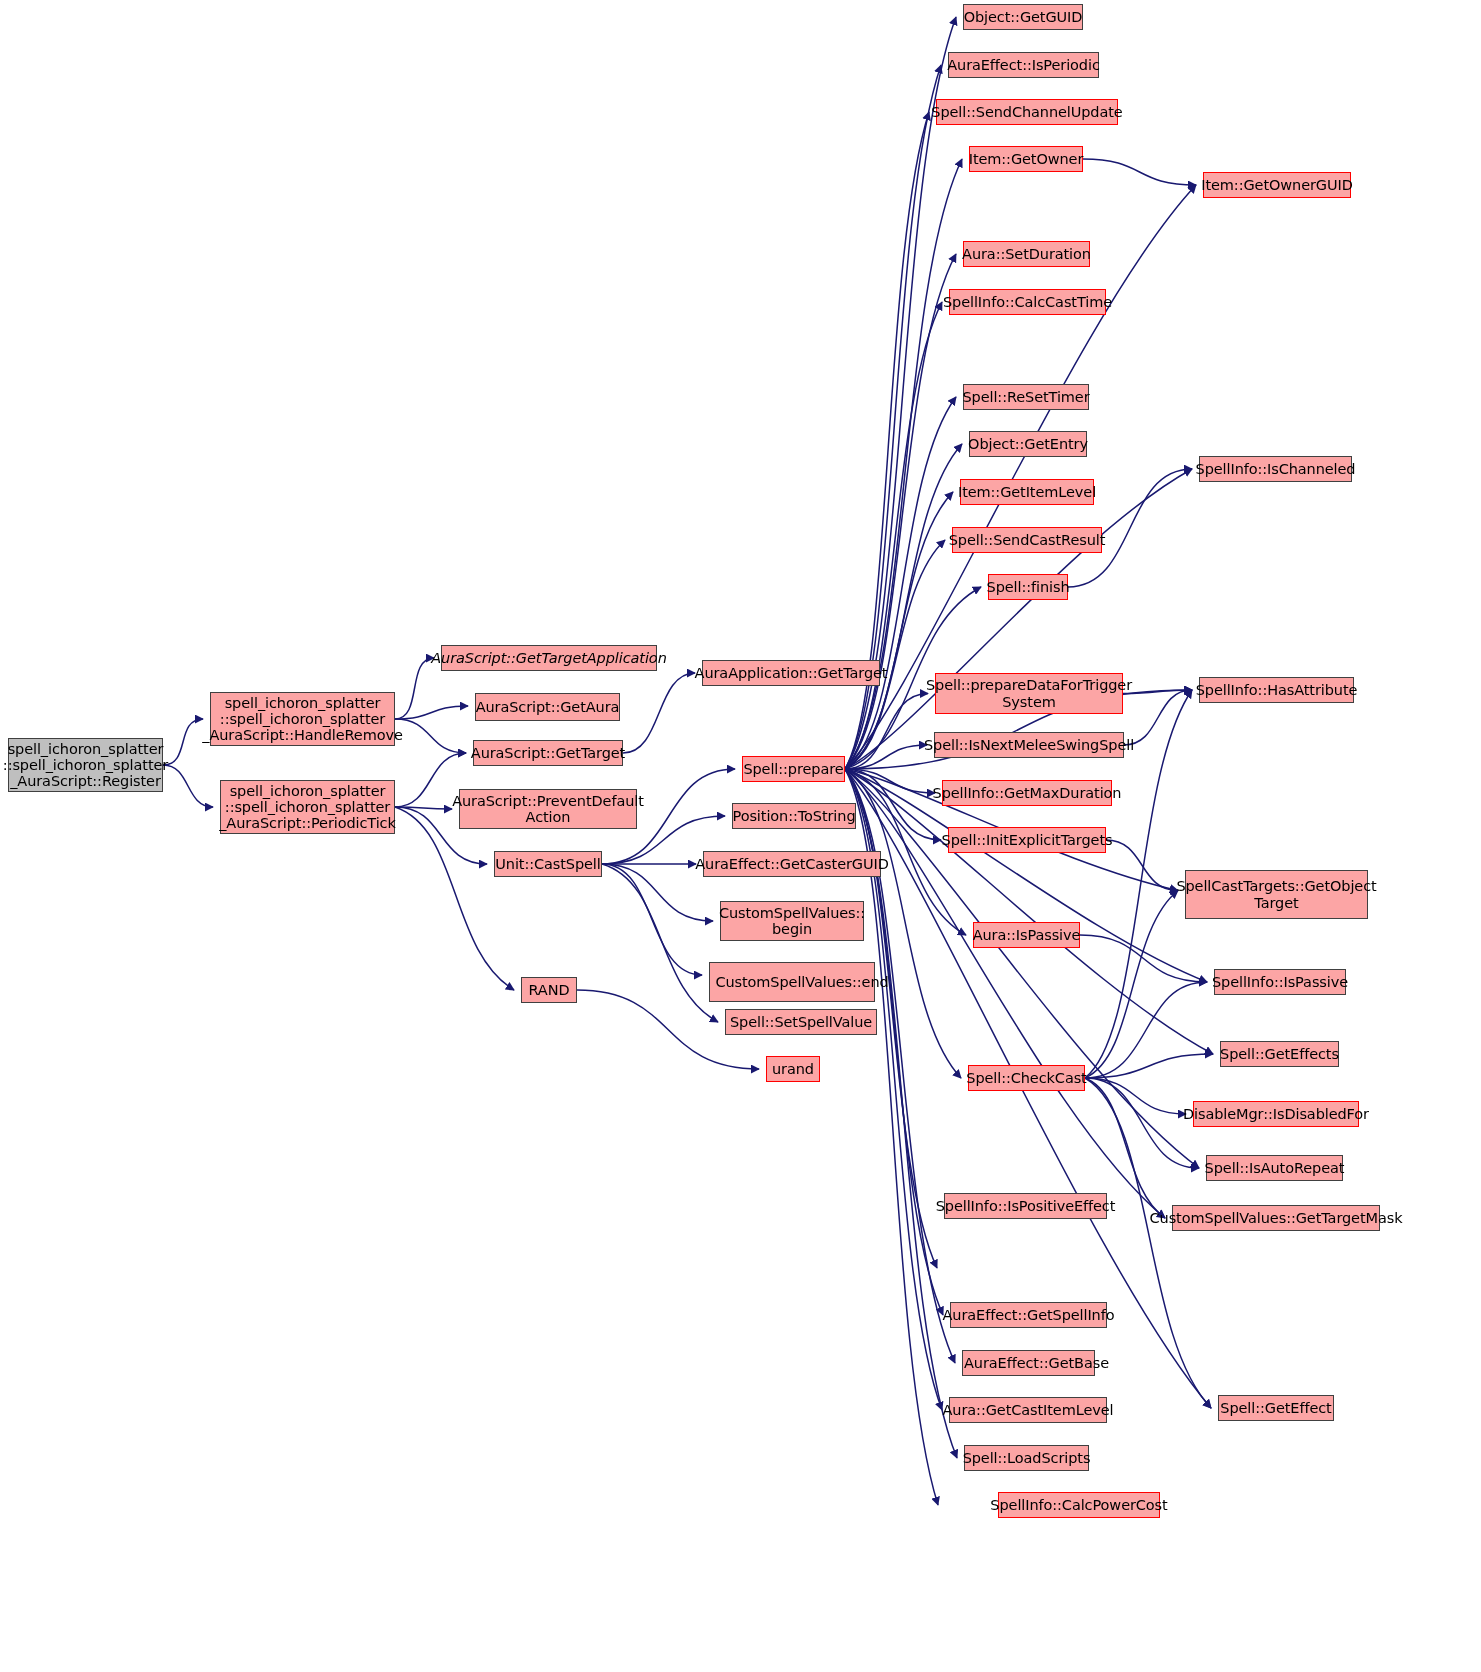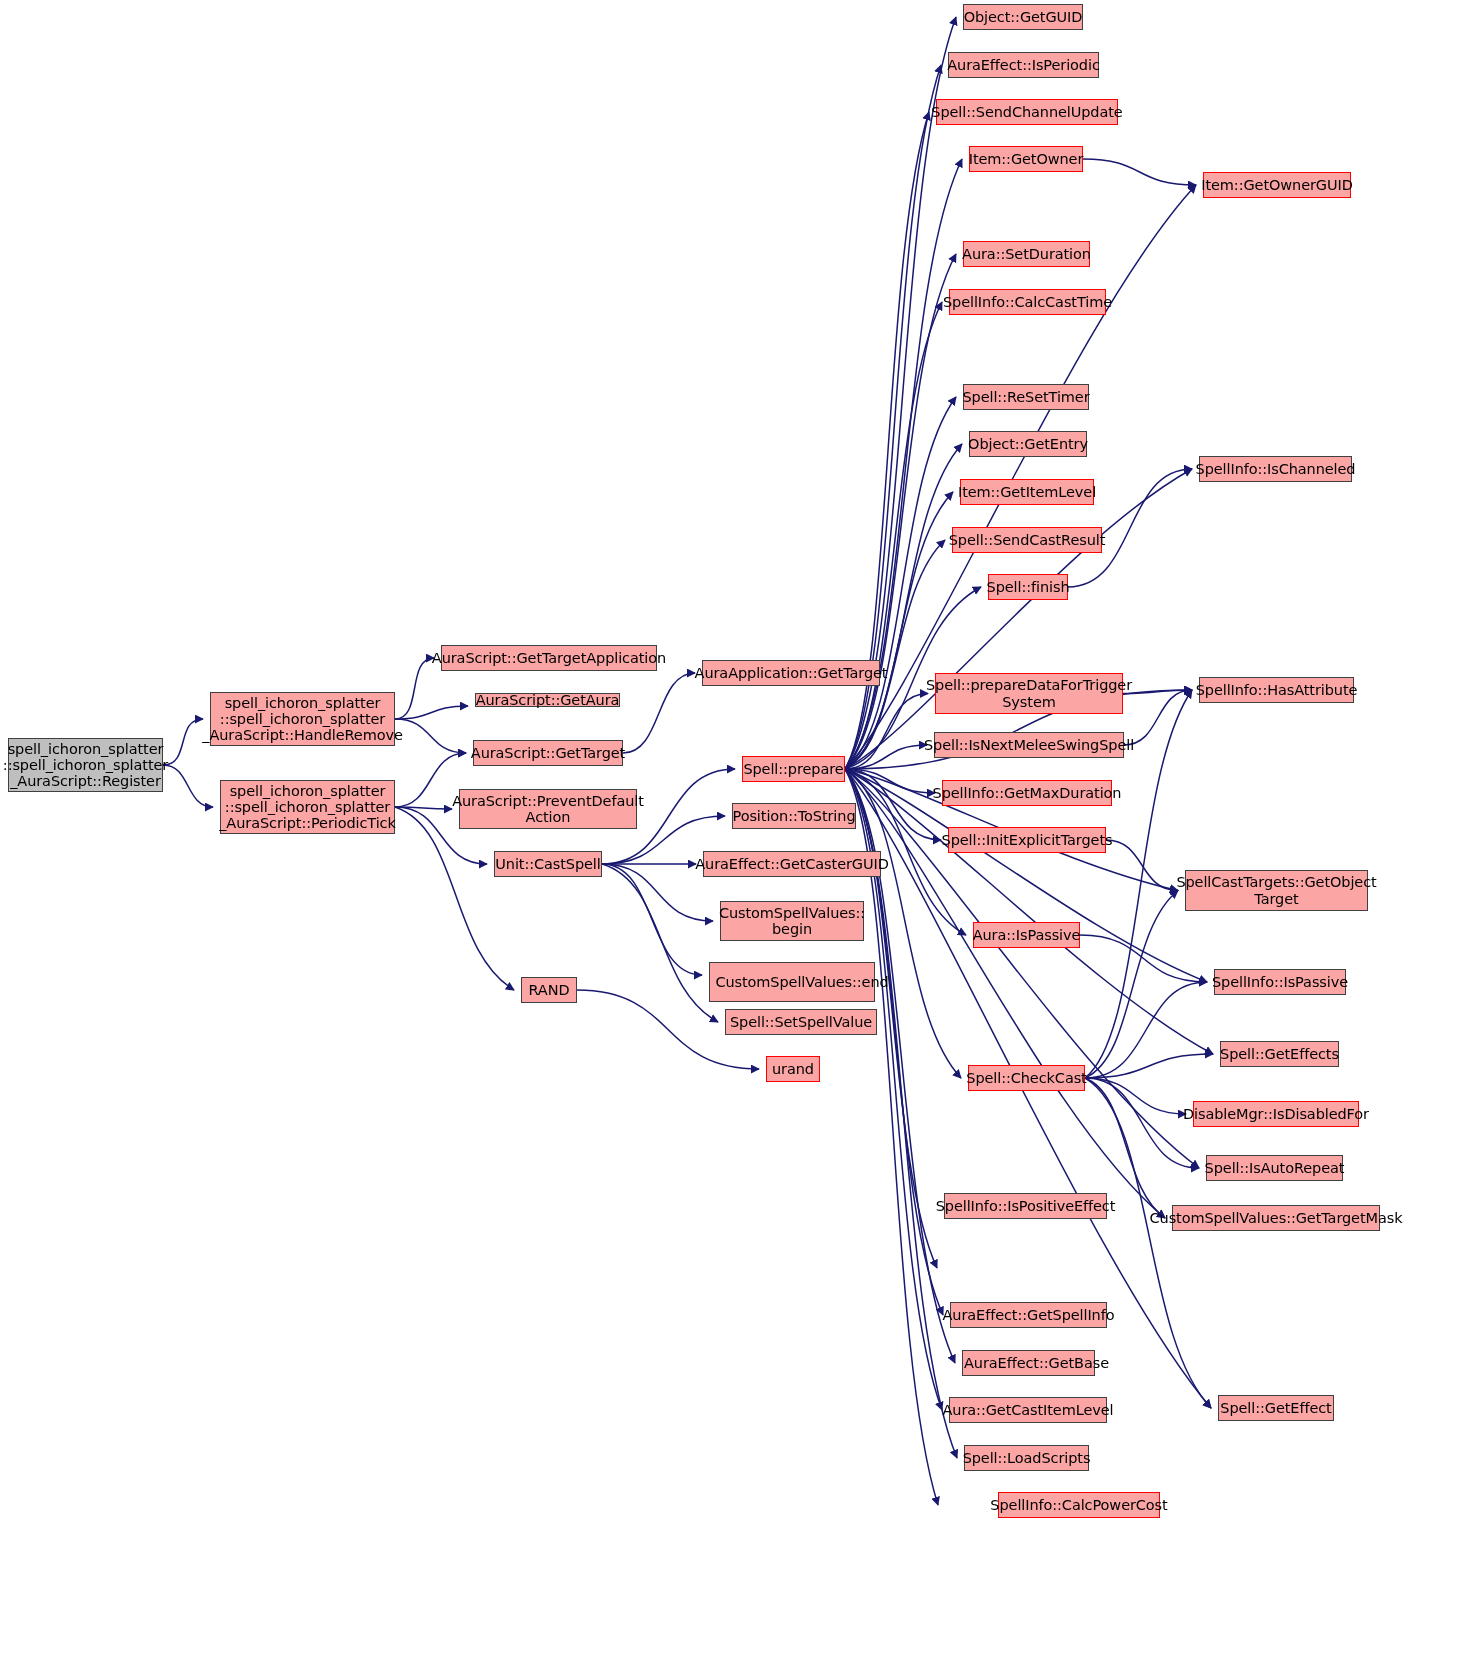--- a/index.html
+++ b/index.html
@@ -127,22 +127,22 @@
   <div id="nodes-g">
       <div class="node root" style="left: 8px; top: 738px; width: 155px; height: 54px;">spell_ichoron_splatter
 ::spell_ichoron_splatter
 _AuraScript::Register</div>
       <div class="node" style="left: 210px; top: 692px; width: 185px; height: 54px;">spell_ichoron_splatter
 ::spell_ichoron_splatter
 _AuraScript::HandleRemove</div>
       <div class="node" style="left: 220px; top: 780px; width: 175px; height: 54px;">spell_ichoron_splatter
 ::spell_ichoron_splatter
 _AuraScript::PeriodicTick</div>
-      <div class="node" style="left: 441px; top: 645px; width: 216px; height: 26px;">AuraScript::GetTargetApplication</div>
-      <div class="node" style="left: 475px; top: 693px; width: 145px; height: 14px;">AuraScript::GetAura</div>
+      <div class="node" style="left: 441px; top: 645px; width: 216px; height: 26px; font-style: italic;">AuraScript::GetTargetApplication</div>
+      <div class="node" style="left: 475px; top: 693px; width: 145px; height: 28px;">AuraScript::GetAura</div>
       <div class="node" style="left: 473px; top: 740px; width: 150px; height: 26px;">AuraScript::GetTarget</div>
       <div class="node" style="left: 459px; top: 789px; width: 178px; height: 40px;">AuraScript::PreventDefault
 Action</div>
       <div class="node" style="left: 494px; top: 851px; width: 108px; height: 26px;">Unit::CastSpell</div>
       <div class="node" style="left: 521px; top: 977px; width: 56px; height: 26px;">RAND</div>
       <div class="node" style="left: 702px; top: 660px; width: 178px; height: 26px;">AuraApplication::GetTarget</div>
       <div class="node red" style="left: 742px; top: 756px; width: 103px; height: 26px;">Spell::prepare</div>
       <div class="node" style="left: 732px; top: 803px; width: 124px; height: 26px;">Position::ToString</div>
       <div class="node" style="left: 703px; top: 851px; width: 178px; height: 26px;">AuraEffect::GetCasterGUID</div>
       <div class="node" style="left: 720px; top: 901px; width: 144px; height: 40px;">CustomSpellValues::
@@ -170,21 +170,21 @@
       <div class="node red" style="left: 968px; top: 1065px; width: 117px; height: 26px;">Spell::CheckCast</div>
       <div class="node" style="left: 944px; top: 1193px; width: 163px; height: 26px;">SpellInfo::IsPositiveEffect</div>
       <div class="node" style="left: 950px; top: 1302px; width: 157px; height: 26px;">AuraEffect::GetSpellInfo</div>
       <div class="node" style="left: 962px; top: 1350px; width: 133px; height: 26px; padding-left: 20px;">AuraEffect::GetBase</div>
       <div class="node" style="left: 949px; top: 1397px; width: 158px; height: 26px;">Aura::GetCastItemLevel</div>
       <div class="node" style="left: 964px; top: 1445px; width: 125px; height: 26px;">Spell::LoadScripts</div>
       <div class="node red" style="left: 998px; top: 1492px; width: 162px; height: 26px;">SpellInfo::CalcPowerCost</div>
       <div class="node red" style="left: 1203px; top: 172px; width: 148px; height: 26px;">Item::GetOwnerGUID</div>
       <div class="node" style="left: 1199px; top: 456px; width: 153px; height: 26px;">SpellInfo::IsChanneled</div>
       <div class="node" style="left: 1199px; top: 677px; width: 155px; height: 26px;">SpellInfo::HasAttribute</div>
-      <div class="node" style="left: 1185px; top: 870px; width: 183px; height: 41px;">SpellCastTargets::GetObject
+      <div class="node" style="left: 1185px; top: 870px; width: 183px; height: 49px;">SpellCastTargets::GetObject
 Target</div>
       <div class="node" style="left: 1214px; top: 969px; width: 132px; height: 26px;">SpellInfo::IsPassive</div>
       <div class="node" style="left: 1220px; top: 1041px; width: 119px; height: 26px;">Spell::GetEffects</div>
       <div class="node red" style="left: 1193px; top: 1101px; width: 166px; height: 26px;">DisableMgr::IsDisabledFor</div>
       <div class="node" style="left: 1206px; top: 1155px; width: 137px; height: 26px;">Spell::IsAutoRepeat</div>
       <div class="node" style="left: 1172px; top: 1205px; width: 208px; height: 26px;">CustomSpellValues::GetTargetMask</div>
       <div class="node" style="left: 1218px; top: 1395px; width: 116px; height: 26px;">Spell::GetEffect</div>
     </div>
 </div>
 

